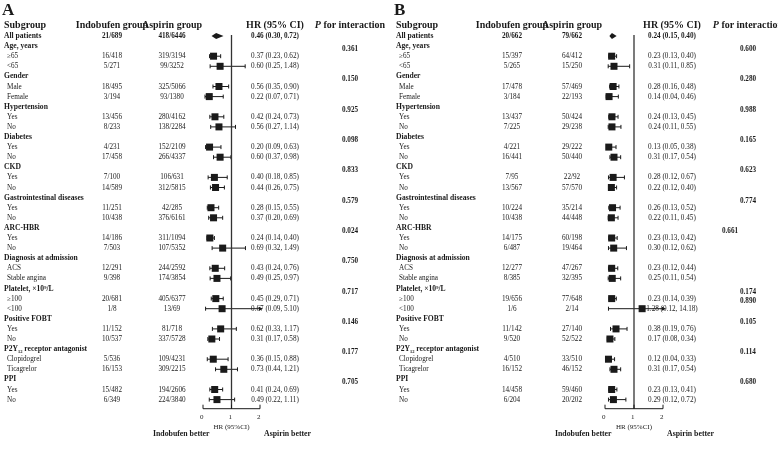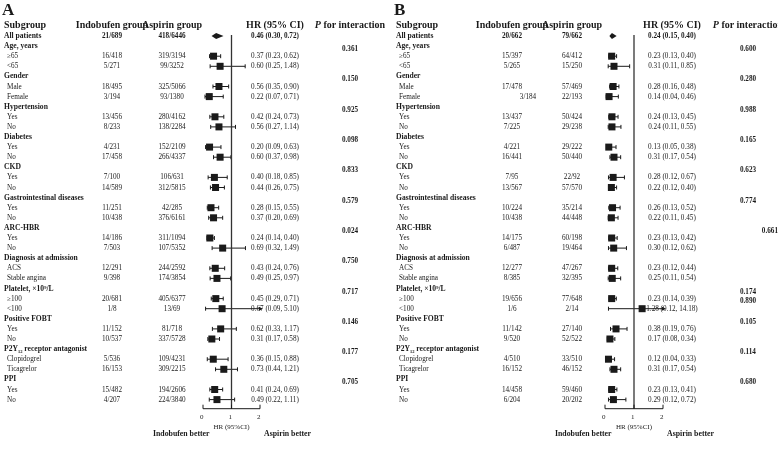--- a/index.html
+++ b/index.html
@@ -371,21 +371,21 @@
       <span class="cell b c" style="left: 320px; width: 60px; top: 3px;">0.705</span>
     </div>
     <div class="row" style="top: 384.5px; width: 390px;">
       <span class="cell" style="left: 7px;">Yes</span>
       <span class="cell c" style="left: 82px; width: 60px;">15/482</span>
       <span class="cell c" style="left: 142px; width: 60px;">194/2606</span>
       <span class="cell c" style="left: 230px; width: 90px;">0.41 (0.24, 0.69)</span>
     </div>
     <div class="row" style="top: 394.6px; width: 390px;">
       <span class="cell" style="left: 7px;">No</span>
-      <span class="cell c" style="left: 82px; width: 60px;">4/207</span>
+      <span class="cell c" style="left: 82px; width: 60px;">6/349</span>
       <span class="cell c" style="left: 142px; width: 60px;">224/3840</span>
       <span class="cell c" style="left: 230px; width: 90px;">0.49 (0.22, 1.11)</span>
     </div>
     <div class="axis-lbl" style="left: 200px; top: 412.7px;">0</div>
     <div class="axis-lbl" style="left: 228.5px; top: 412.7px;">1</div>
     <div class="axis-lbl" style="left: 257px; top: 412.7px;">2</div>
     <div class="axis-lbl" style="left: 213.5px; top: 422.7px;">HR (95%CI)</div>
     <div class="foot" style="left: 153px; top: 428.7px;">Indobufen better</div>
     <div class="foot" style="left: 264px; top: 428.7px;">Aspirin better</div>
   </div>
@@ -582,21 +582,21 @@
       <span class="cell b c" style="left: 330px; width: 60px; top: 3px;">0.280</span>
     </div>
     <div class="row" style="top: 81.5px; width: 390px;">
       <span class="cell" style="left: 11px;">Male</span>
       <span class="cell c" style="left: 94px; width: 60px;">17/478</span>
       <span class="cell c" style="left: 154px; width: 60px;">57/469</span>
       <span class="cell c" style="left: 239px; width: 90px;">0.28 (0.16, 0.48)</span>
     </div>
     <div class="row" style="top: 91.6px; width: 390px;">
       <span class="cell" style="left: 11px;">Female</span>
-      <span class="cell c" style="left: 110px; width: 60px;">3/184</span>
+      <span class="cell c" style="left: 94px; width: 60px;">3/184</span>
       <span class="cell c" style="left: 154px; width: 60px;">22/193</span>
       <span class="cell c" style="left: 239px; width: 90px;">0.14 (0.04, 0.46)</span>
     </div>
     <div class="row" style="top: 101.7px; width: 390px;">
       <span class="cell b" style="left: 8px; font-size: 7.6px;">Hypertension</span>
       <span class="cell b c" style="left: 330px; width: 60px; top: 3px;">0.988</span>
     </div>
     <div class="row" style="top: 111.8px; width: 390px;">
       <span class="cell" style="left: 11px;">Yes</span>
       <span class="cell c" style="left: 94px; width: 60px;">13/437</span>
@@ -652,21 +652,21 @@
       <span class="cell c" style="left: 239px; width: 90px;">0.26 (0.13, 0.52)</span>
     </div>
     <div class="row" style="top: 212.8px; width: 390px;">
       <span class="cell" style="left: 11px;">No</span>
       <span class="cell c" style="left: 94px; width: 60px;">10/438</span>
       <span class="cell c" style="left: 154px; width: 60px;">44/448</span>
       <span class="cell c" style="left: 239px; width: 90px;">0.22 (0.11, 0.45)</span>
     </div>
     <div class="row" style="top: 222.9px; width: 390px;">
       <span class="cell b" style="left: 8px; font-size: 7.6px;">ARC-HBR</span>
-      <span class="cell b c" style="left: 330px; width: 60px; top: 3px; text-align: right;">0.661</span>
+      <span class="cell b c" style="left: 312px; width: 60px; top: 3px;">0.661</span>
     </div>
     <div class="row" style="top: 233px; width: 390px;">
       <span class="cell" style="left: 11px;">Yes</span>
       <span class="cell c" style="left: 94px; width: 60px;">14/175</span>
       <span class="cell c" style="left: 154px; width: 60px;">60/198</span>
       <span class="cell c" style="left: 239px; width: 90px;">0.23 (0.13, 0.42)</span>
     </div>
     <div class="row" style="top: 243.1px; width: 390px;">
       <span class="cell" style="left: 11px;">No</span>
       <span class="cell c" style="left: 94px; width: 60px;">6/487</span>

